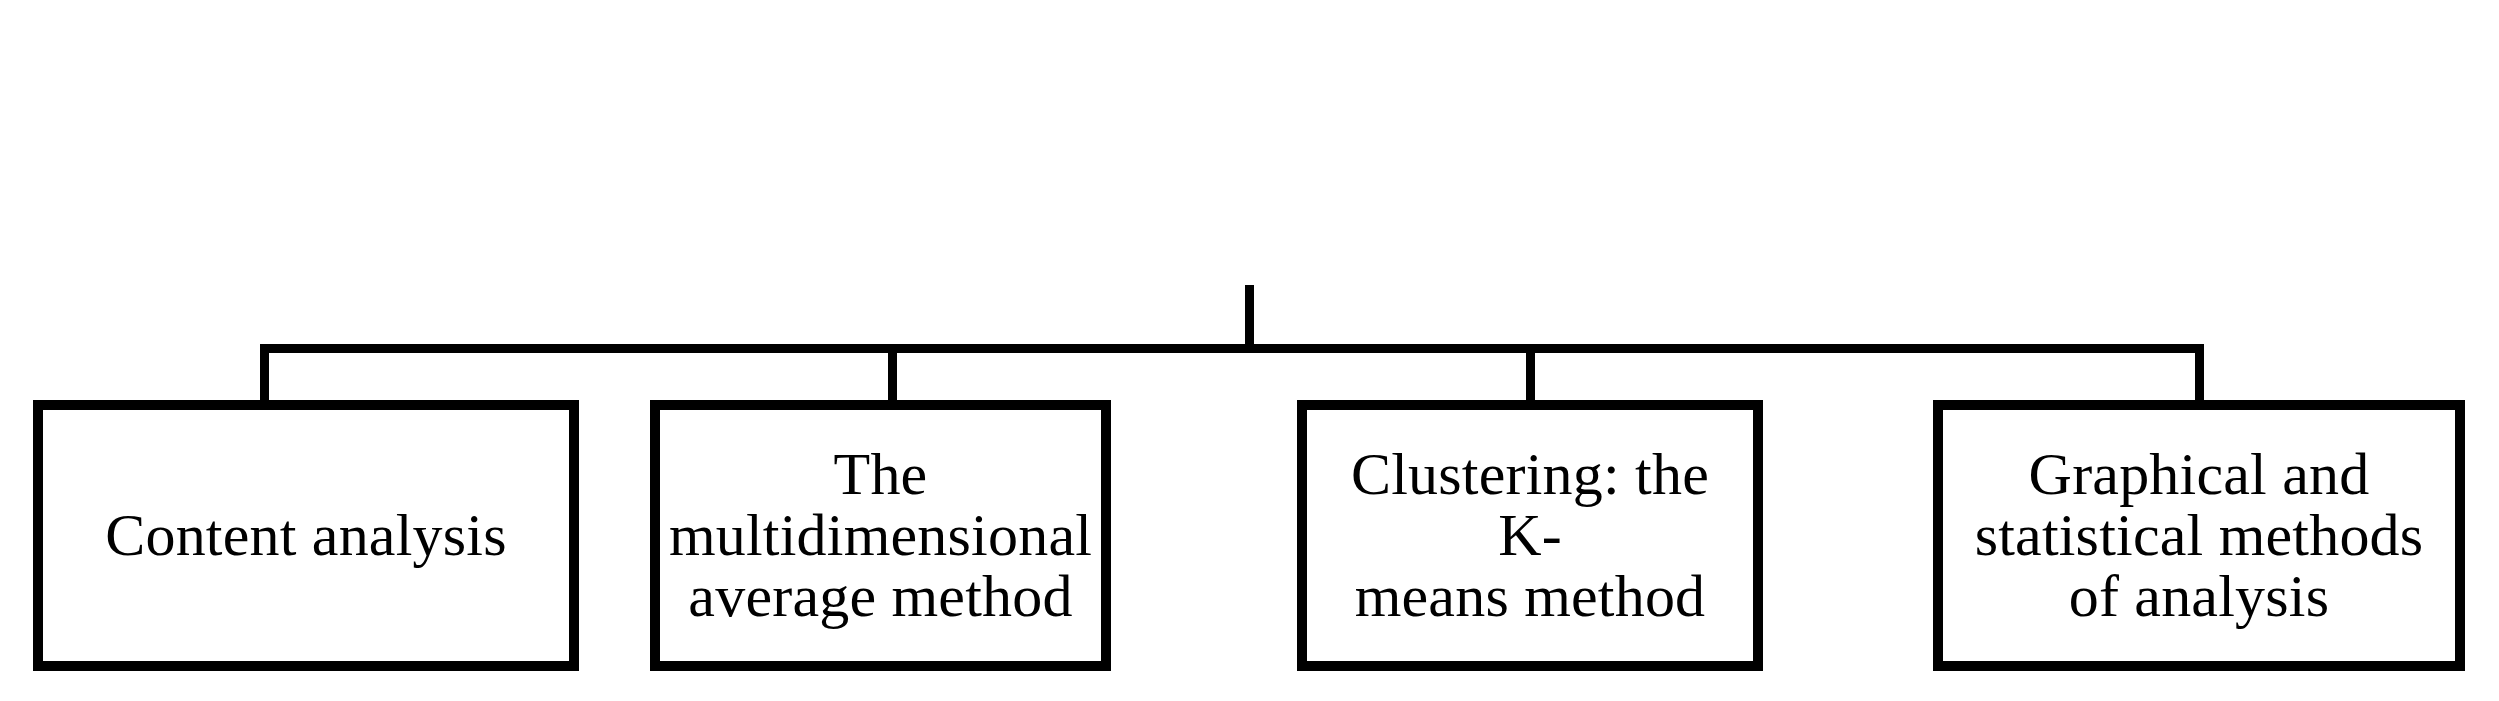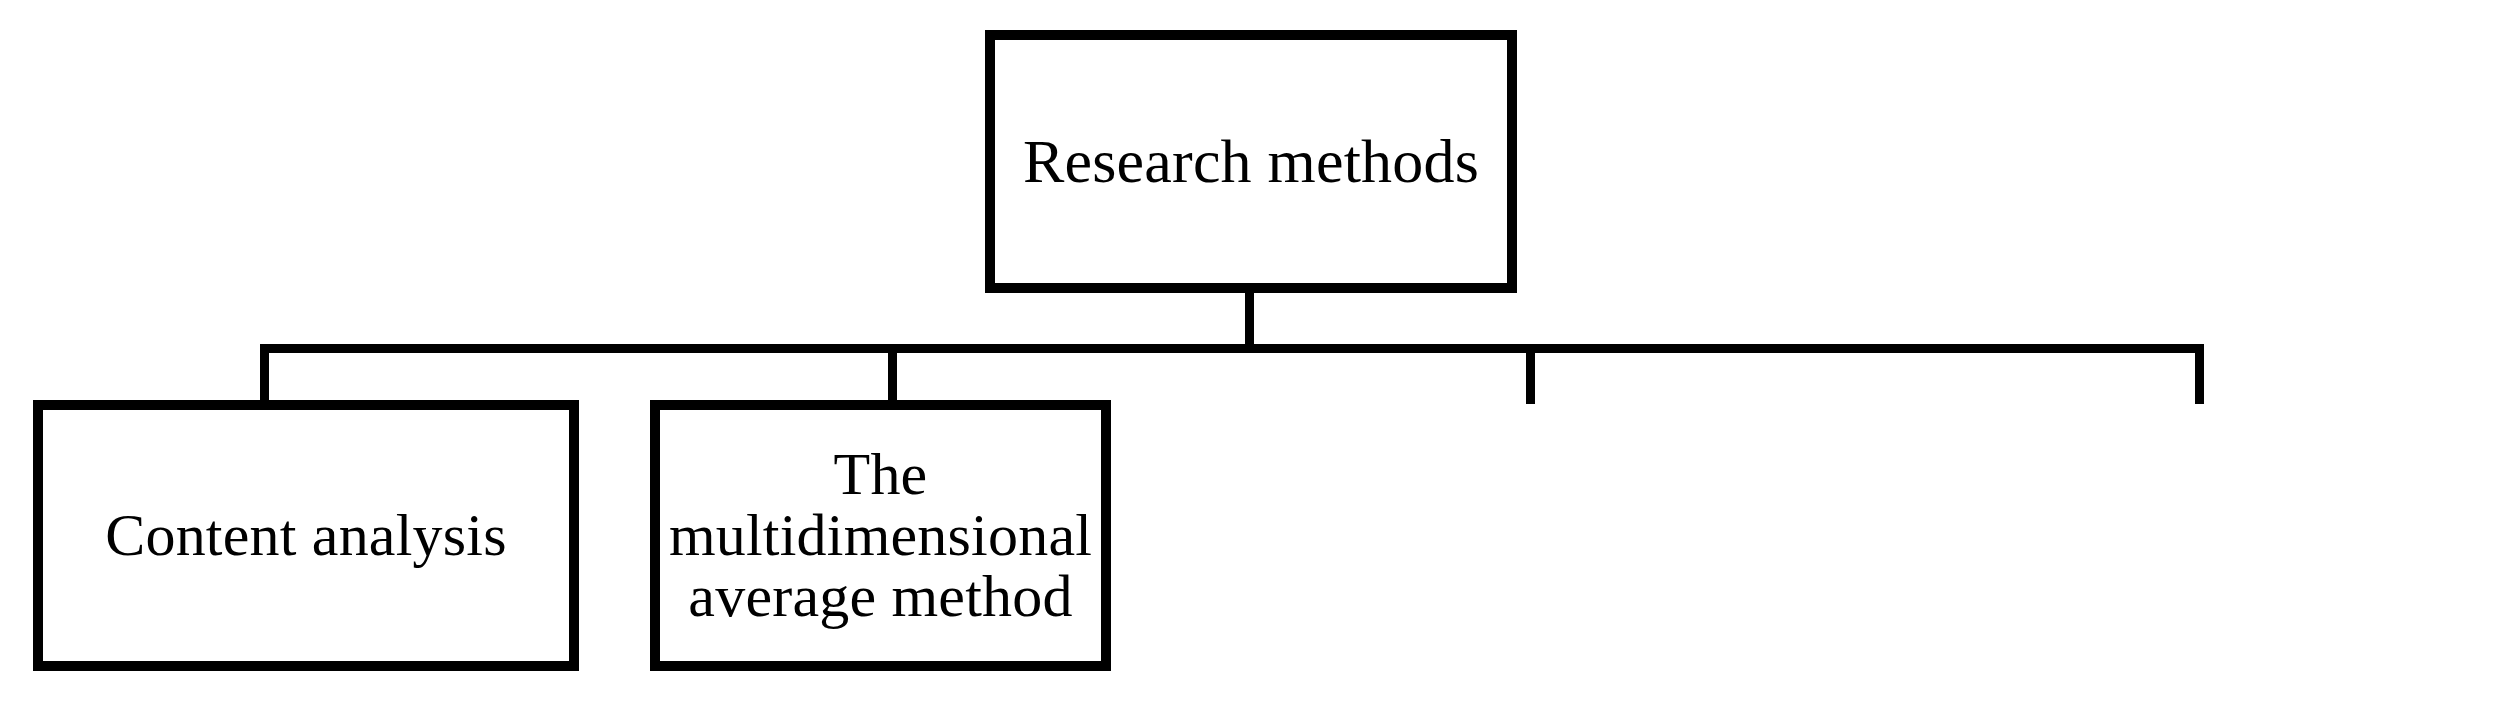--- a/index.html
+++ b/index.html
@@ -97,38 +97,44 @@
   #connector-drop-0 { left: 260px; }
   #connector-drop-1 { left: 888px; }
   #connector-drop-2 { left: 1526px; }
   #connector-drop-3 { left: 2195px; }
 </style>
 </head>
 <body>
 
 <div id="diagram-canvas">
 
-  <div class="node" id="node-root">
-    <span class="node-label">Research methods</span>
-  </div>
 
   <div class="connector" id="connector-root-stem"></div>
 
   <div class="connector" id="connector-bus"></div>
 
   <div class="connector connector-drop" id="connector-drop-0"></div>
   <div class="connector connector-drop" id="connector-drop-1"></div>
   <div class="connector connector-drop" id="connector-drop-2"></div>
   <div class="connector connector-drop" id="connector-drop-3"></div>
 
   <div class="node node-leaf" id="node-child-0">
     <span class="node-label">Content analysis</span>
   </div>
 
   <div class="node node-leaf" id="node-child-1">
     <span class="node-label">The
 multidimensional
 average method</span>
   </div>
 
+  <div class="node node-leaf" id="node-child-2">
+    <span class="node-label">Clustering: the K-
+means method</span>
+  </div>
 
+  <div class="node node-leaf" id="node-child-3">
+    <span class="node-label">Graphical and
+statistical methods
+of analysis</span>
+  </div>
 
 </div>
 
 </body></html>

